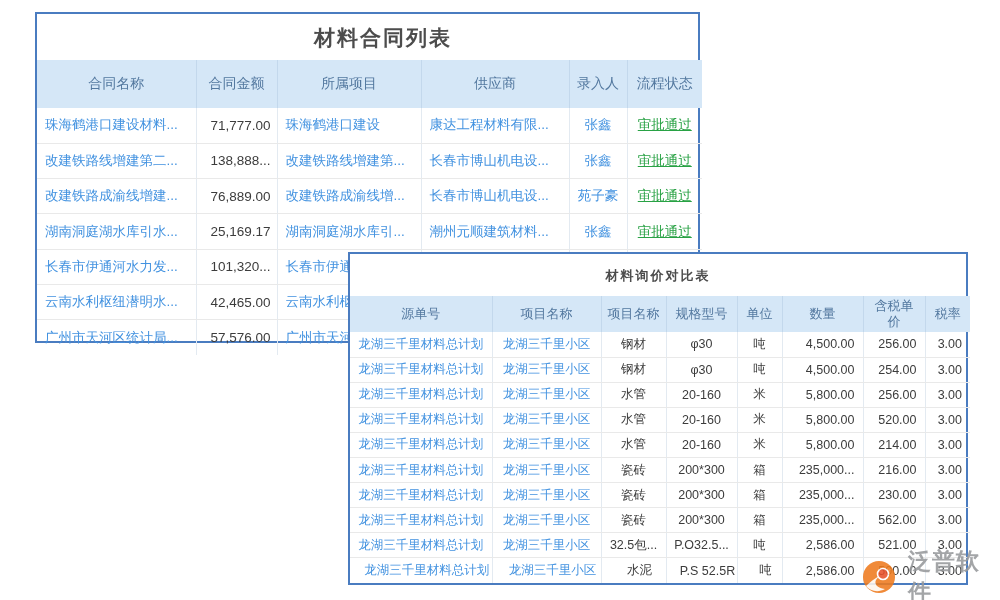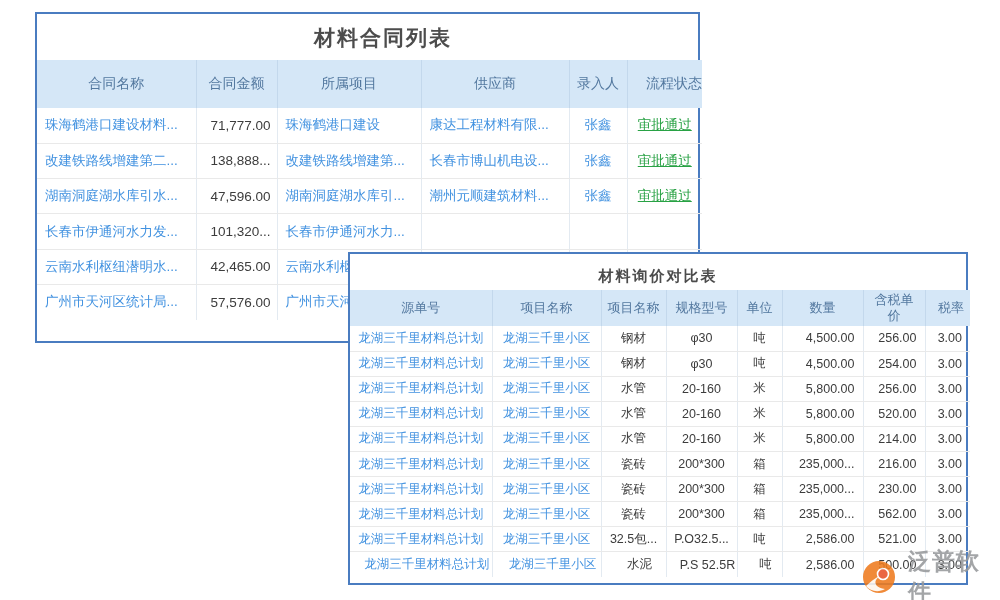--- a/index.html
+++ b/index.html
@@ -16,36 +16,36 @@
   #inquiry-panel  { left: 348px; top: 252px; width: 620px; height: 333px; z-index: 5; }
 
   .panel-title {
     text-align: center;
     font-weight: bold;
     color: var(--title-text, #4c4c4c);
     letter-spacing: 2px;
     overflow: hidden;
   }
   #contract-panel .panel-title { height: 46px; line-height: 48px; font-size: 21px; padding-left: 31px; }
-  #inquiry-panel  .panel-title { height: 36px; line-height: 44px; font-size: 15px; }
+  #inquiry-panel  .panel-title { height: 42px; line-height: 44px; font-size: 13px; }
 
   table { border-collapse: collapse; table-layout: fixed; width: 100%; }
   th, td {
     overflow: hidden;
     white-space: nowrap;
     text-align: center;
     vertical-align: middle;
   }
   thead th {
     background: var(--header-bg, #d5e7f7);
     color: var(--header-text, #53789f);
     font-weight: normal;
     border-right: 1px solid #c3d8ec;
   }
-  thead th:last-child { border-right: none; text-align: right; }
+  thead th:last-child { border-right: none; }
   tbody td {
     color: #3c3c3c;
     border-right: 1px solid #e3eaf1;
     border-bottom: 1px solid #e9e9e9;
   }
   tbody td:last-child { border-right: none; }
   tbody tr:last-child td { border-bottom: none; padding-left: 12px; }
 
   
   #contract-table thead th { height: 48px; font-size: 14px; }
@@ -118,22 +118,30 @@
           </tr>
           <tr>
             <td class="c-link">改建铁路线增建第二...</td>
             <td>138,888...</td>
             <td class="c-link">改建铁路线增建第...</td>
             <td class="c-link">长春市博山机电设...</td>
             <td class="c-link">张鑫</td>
             <td class="c-status">审批通过</td>
           </tr>
           <tr>
+            <td class="c-link">改建铁路成渝线增建...</td>
+            <td>76,889.00</td>
+            <td class="c-link">改建铁路成渝线增...</td>
+            <td class="c-link">长春市博山机电设...</td>
+            <td class="c-link">苑子豪</td>
+            <td class="c-status">审批通过</td>
+          </tr>
+          <tr>
             <td class="c-link">湖南洞庭湖水库引水...</td>
-            <td>47,596.00</td>
+            <td>25,169.17</td>
             <td class="c-link">湖南洞庭湖水库引...</td>
             <td class="c-link">潮州元顺建筑材料...</td>
             <td class="c-link">张鑫</td>
             <td class="c-status">审批通过</td>
           </tr>
           <tr>
             <td class="c-link">长春市伊通河水力发...</td>
             <td>101,320...</td>
             <td class="c-link">长春市伊通河水力...</td>
             <td></td>

